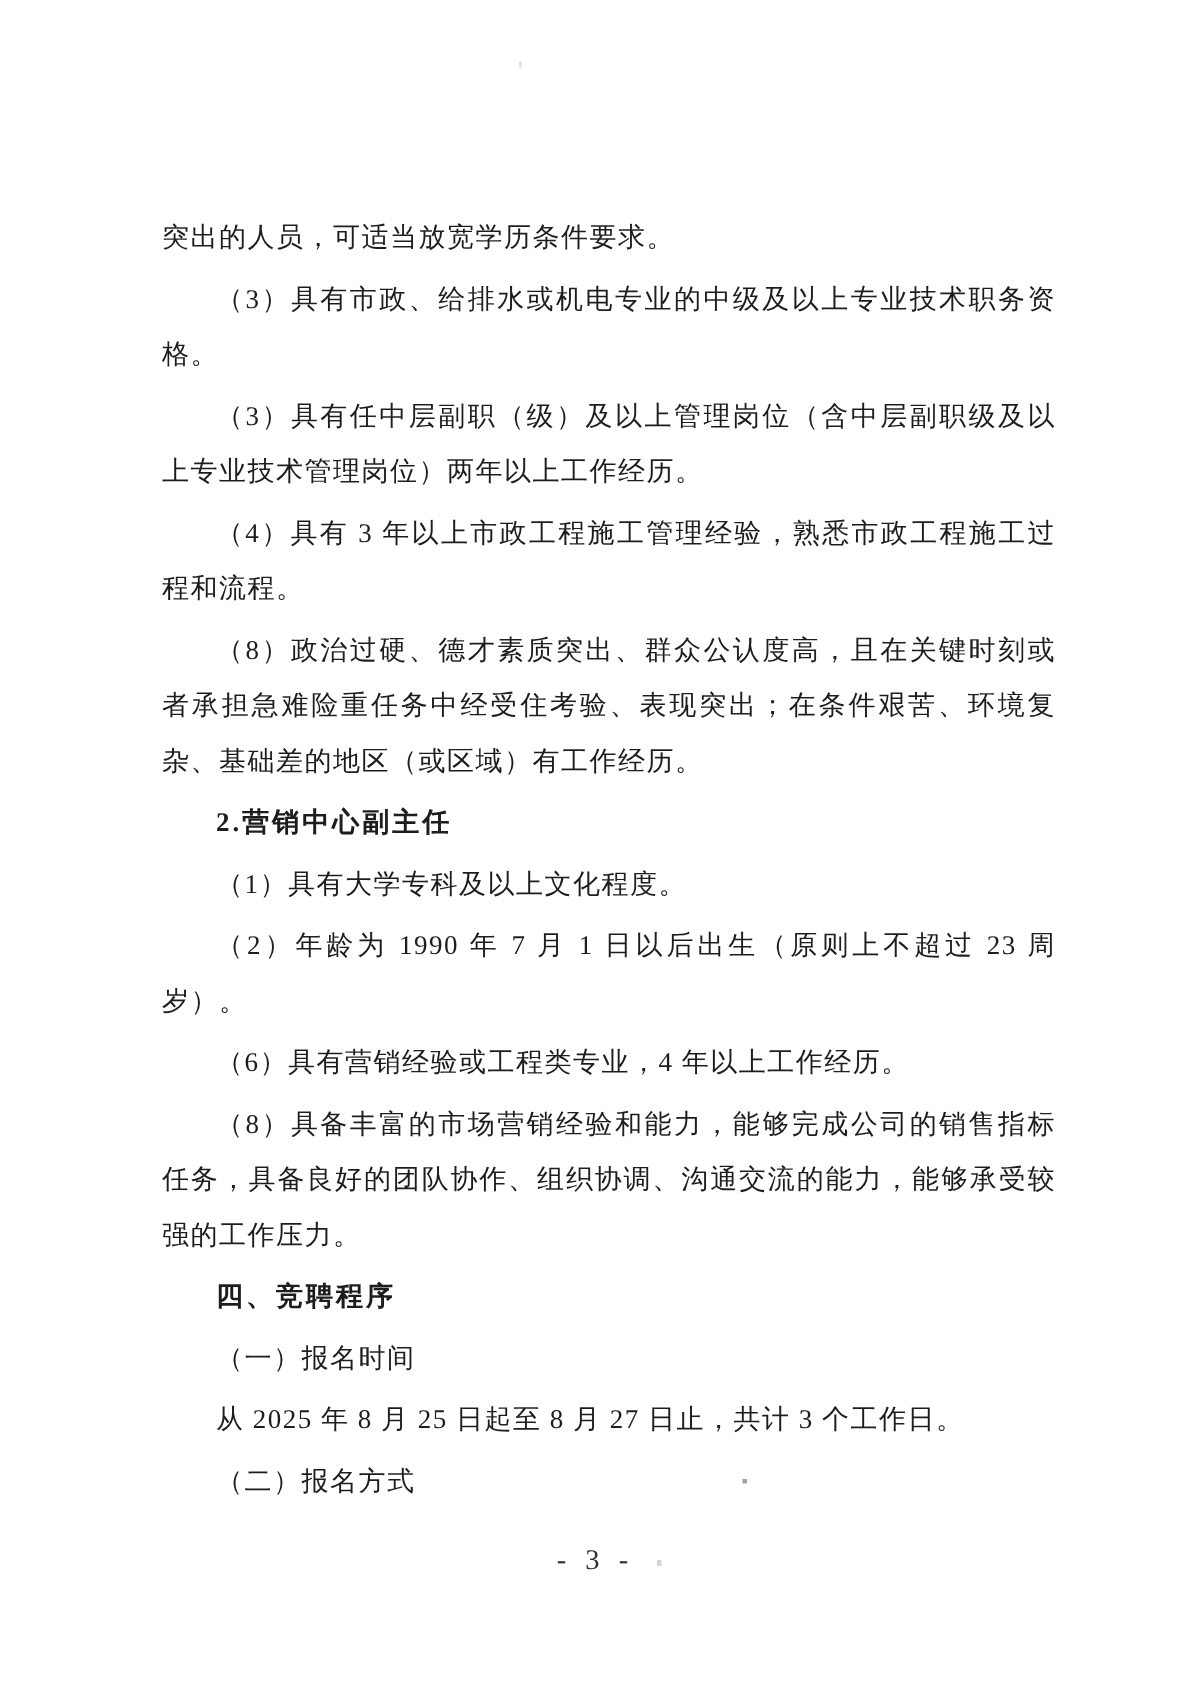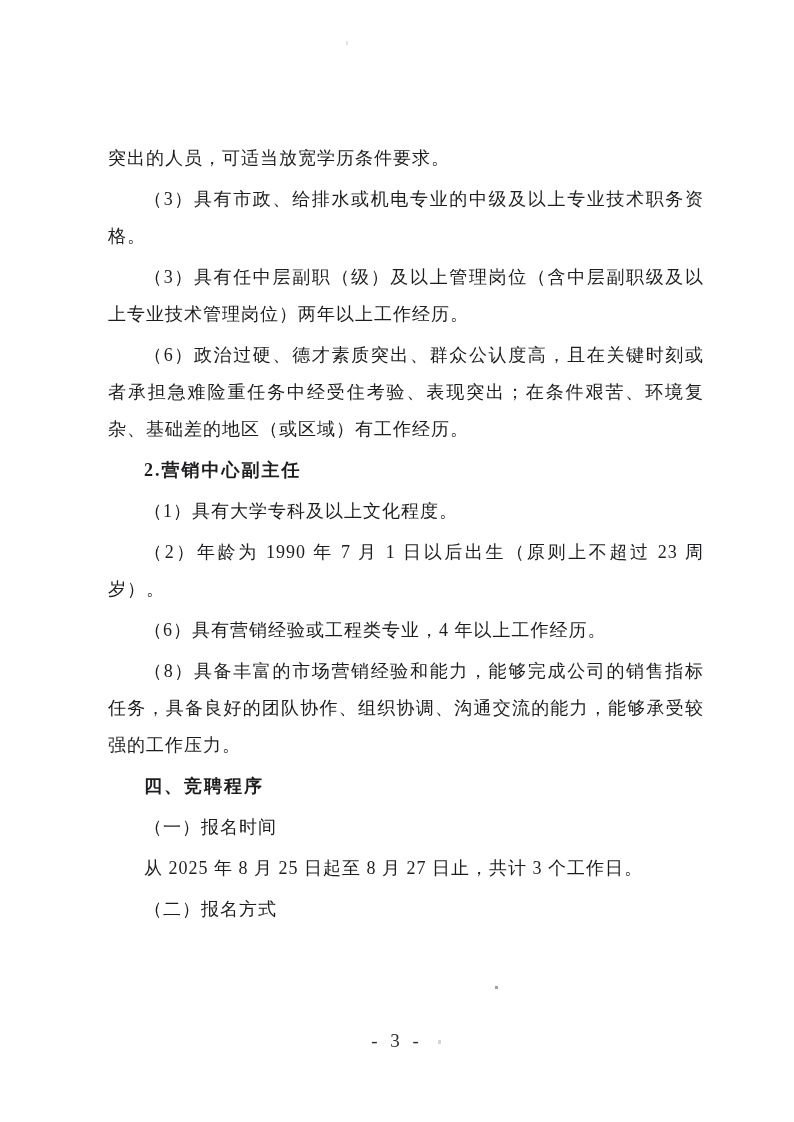--- a/index.html
+++ b/index.html
@@ -85,21 +85,22 @@
 </style>
 </head>
 <body>
 
 <div class="page">
 
   <div class="content">
     <p>突出的人员，可适当放宽学历条件要求。</p>
     <p class="indent">（3）具有市政、给排水或机电专业的中级及以上专业技术职务资格。</p>
     <p class="indent">（3）具有任中层副职（级）及以上管理岗位（含中层副职级及以上专业技术管理岗位）两年以上工作经历。</p>
-    <p class="indent">（6）政治过硬、德才素质突出、群众公认度高，且在关键时刻或者承担急难险重任务中经受住考验、表现突出；在条件艰苦、环境复杂、基础差的地区（或区域）有工作经历。</p>
+    <p class="indent">（4）具有 3 年以上市政工程施工管理经验，熟悉市政工程施工过程和流程。</p>
+    <p class="indent">（8）政治过硬、德才素质突出、群众公认度高，且在关键时刻或者承担急难险重任务中经受住考验、表现突出；在条件艰苦、环境复杂、基础差的地区（或区域）有工作经历。</p>
     <p class="indent kai-bold">2.营销中心副主任</p>
     <p class="indent">（1）具有大学专科及以上文化程度。</p>
     <p class="indent">（2）年龄为 1990 年 7 月 1 日以后出生（原则上不超过 23 周岁）。</p>
     <p class="indent">（6）具有营销经验或工程类专业，4 年以上工作经历。</p>
     <p class="indent">（8）具备丰富的市场营销经验和能力，能够完成公司的销售指标任务，具备良好的团队协作、组织协调、沟通交流的能力，能够承受较强的工作压力。</p>
     <p class="indent hei-bold">四、竞聘程序</p>
     <p class="indent">（一）报名时间</p>
     <p class="indent">从 2025 年 8 月 25 日起至 8 月 27 日止，共计 3 个工作日。</p>
     <p class="indent">（二）报名方式</p>
   </div>

